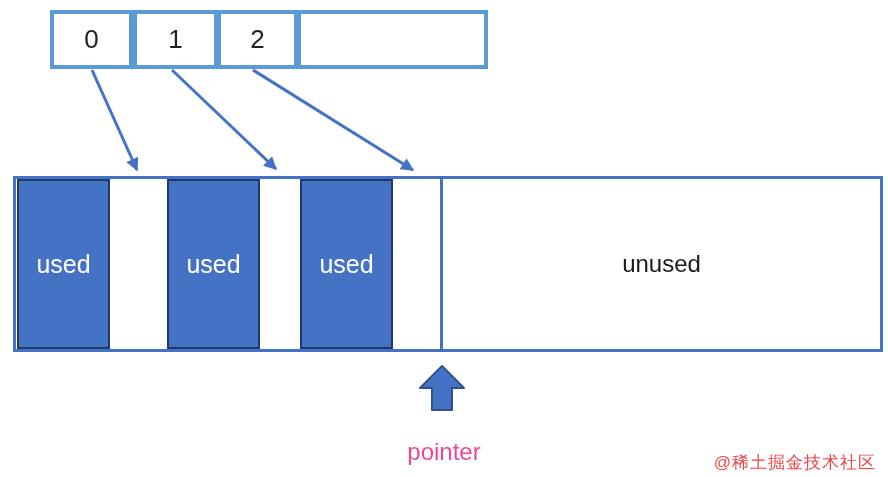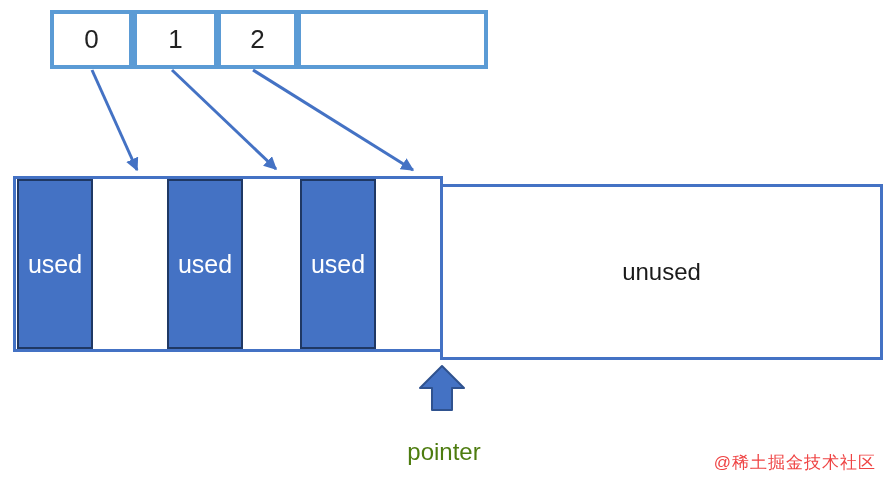--- a/index.html
+++ b/index.html
@@ -23,43 +23,43 @@
   .cell-3{flex:1;}
   .v-divider{width:7px;background:#5B9BD5;}
   .v-divider.thick{width:8px;}
 
   
   .memory-bar{
     position:absolute;left:13px;top:176px;width:430px;height:176px;
     box-sizing:border-box;border:3px solid #4472C4;background:#ffffff;
   }
   .used-block{
-    position:absolute;top:0;height:100%;width:76px;
+    position:absolute;top:0;height:100%;width:93px;
     box-sizing:border-box;background:#4472C4;border:2px solid #1f3864;
     display:flex;align-items:center;justify-content:center;
     color:#ffffff;font-size:25px;
   }
   .used-1{left:1px;}
   .used-2{left:151px;}
   .used-3{left:284px;}
 
   
   .unused-box{
     position:absolute;left:440px;top:176px;width:443px;height:176px;
     box-sizing:border-box;border:3px solid #4472C4;background:#ffffff;
     display:flex;align-items:center;justify-content:center;
-    color:#1a1a1a;font-size:24px;margin-top:8px;
+    color:#1a1a1a;font-size:24px;
   }
 
   
   .overlay{position:absolute;left:0;top:0;width:888px;height:477px;pointer-events:none;}
 
   .pointer-label{
     position:absolute;left:394px;top:438px;width:100px;
-    text-align:center;color:#4d7c0f;font-size:24px;
+    text-align:center;color:#ec4899;font-size:24px;
   }
   .watermark{
     position:absolute;right:12px;top:451px;
     color:#ef4444;font-size:17px;letter-spacing:1px;
   }
 </style>
 </head>
 <body>
 
 <div class="canvas">

